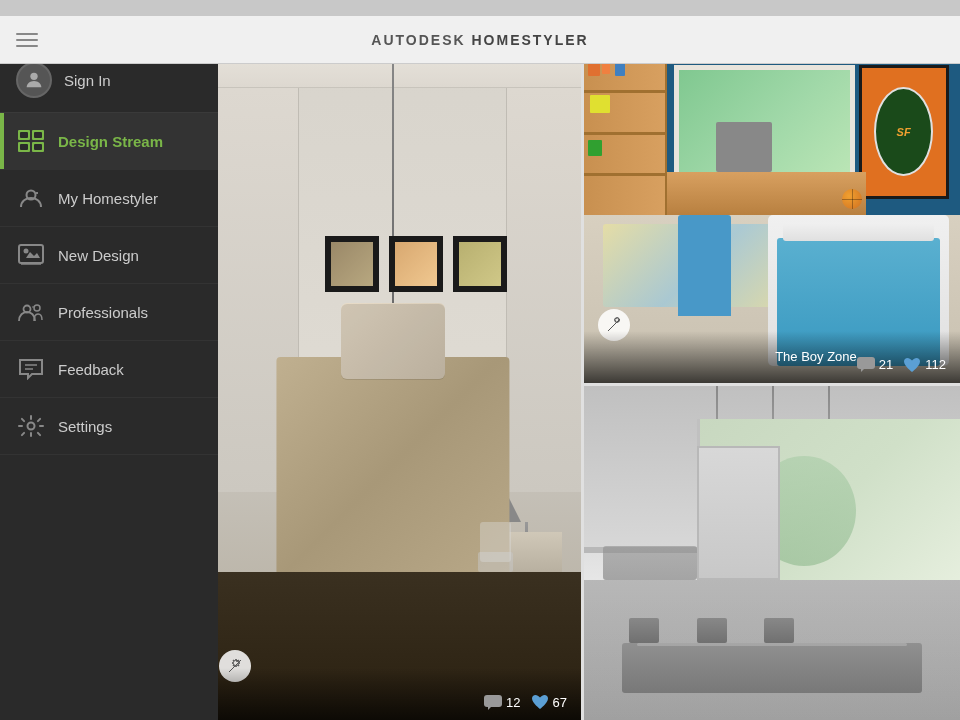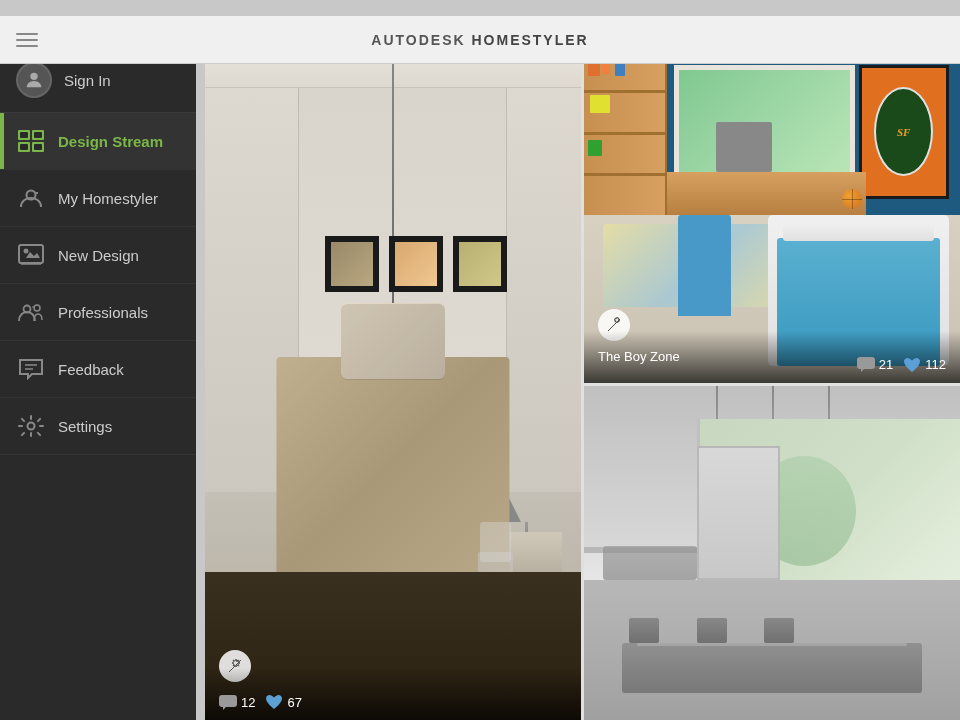--- a/index.html
+++ b/index.html
@@ -47,21 +47,21 @@
       background: #888;
       margin: 4px 0;
       border-radius: 1px;
     }
 
     
     #sidebar {
       position: absolute;
       top: 48px;
       left: 0;
-      width: 196px;
+      width: 218px;
       bottom: 0;
       background: #2a2a2a;
       z-index: 50;
     }
 
     
     .sign-in-row {
       display: flex;
       align-items: center;
       padding: 14px 16px;
@@ -157,21 +157,21 @@
     
     .card-overlay {
       position: absolute;
       bottom: 0;
       left: 0;
       right: 0;
       background: linear-gradient(to top, rgba(0,0,0,0.7) 0%, transparent 100%);
       padding: 10px 14px;
       display: flex;
       align-items: center;
-      justify-content: space-between;
+      justify-content: flex-end;
     }
     .card-title {
       color: #fff;
       font-size: 13px;
       font-weight: 500;
     }
     .card-stats {
       display: flex;
       align-items: center;
       gap: 10px;
@@ -414,21 +414,21 @@
         <div style="position:absolute;top:5%;left:22%;width:8px;height:18px;background:#f08040;border-radius:1px;"></div>
         <div style="position:absolute;top:5%;left:38%;width:10px;height:20px;background:#4080c0;border-radius:1px;"></div>
         <div style="position:absolute;top:28%;left:8%;width:20px;height:18px;background:#e0e030;border-radius:1px;"></div>
         <div style="position:absolute;top:55%;left:5%;width:14px;height:16px;background:#30a030;border-radius:1px;"></div>
       </div>
 
       <div style="position:absolute;top:5%;left:24%;right:28%;height:42%;background:linear-gradient(135deg,#80c890,#a0d8a8,#c0e8b8);border:5px solid #e8e4dc;"></div>
 
       <div style="position:absolute;top:5%;right:3%;width:24%;height:40%;background:#e07020;border:3px solid #1a1a1a;display:flex;align-items:center;justify-content:center;">
         <div style="width:70%;height:70%;background:#1a4a1a;border-radius:50%;display:flex;align-items:center;justify-content:center;border:2px solid #e0e0e0;">
-          <span style="color:#f0a030;font-size:11px;font-weight:900;font-style:italic;font-family:Liberation Serif, serif;">SF</span>
+          <span style="color:#f0a030;font-size:11px;font-weight:900;font-style:italic;">SF</span>
         </div>
       </div>
 
       <div style="position:absolute;bottom:0;left:0;right:0;height:50%;background:linear-gradient(180deg,#d8d0c0,#c8c0b0);">
 
         <div style="position:absolute;top:5%;left:5%;right:5%;height:50%;background:linear-gradient(135deg,#e8e0a0,#a0c8d8,#e8e0a0,#a0c8d8);border-radius:3px;opacity:0.8;"></div>
       </div>
 
       <div style="position:absolute;bottom:50%;left:22%;right:25%;height:13%;background:linear-gradient(180deg,#d8a060,#b88040);"></div>
 

